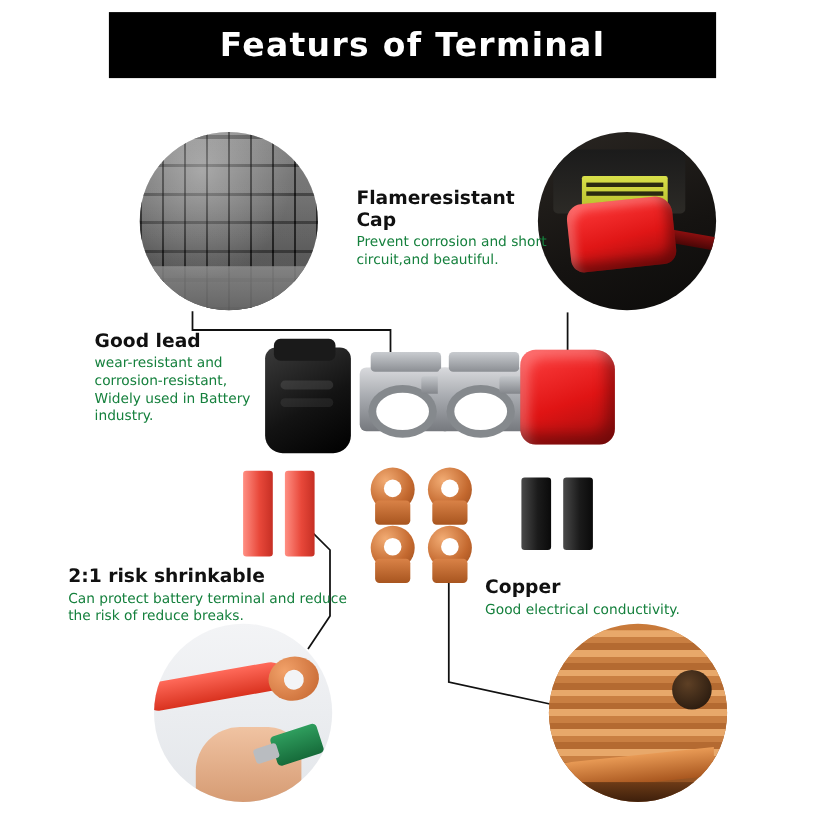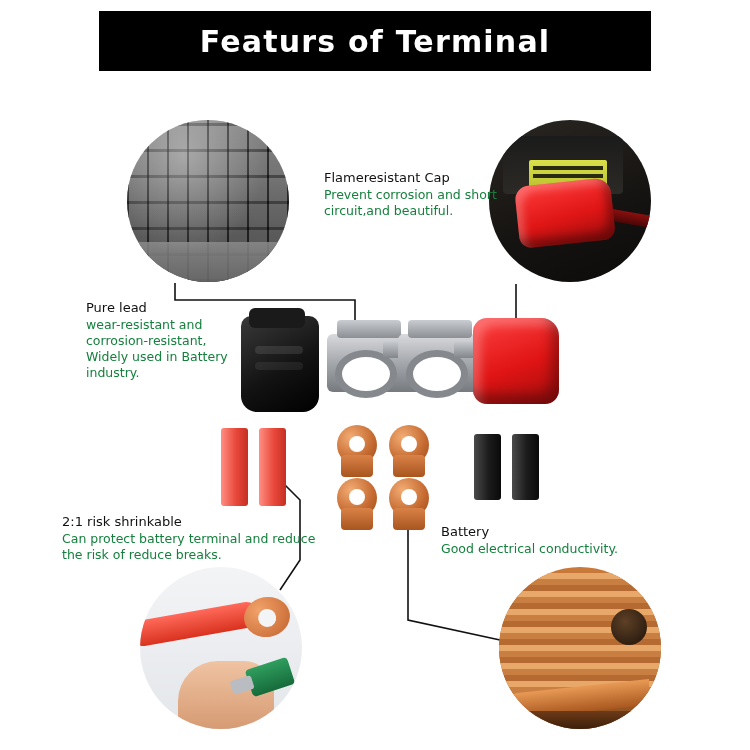--- a/index.html
+++ b/index.html
@@ -234,22 +234,22 @@
     background: linear-gradient(180deg,#d98247,#a8551f);
   }
   .lug-1 { left: 337px; top: 425px; }
   .lug-2 { left: 389px; top: 425px; }
   .lug-3 { left: 337px; top: 478px; }
   .lug-4 { left: 389px; top: 478px; }
 
   
   .label { position: absolute; }
   .label .hd {
-    font-size: 13px;
-    font-weight: normal;
+    font-size: 17px;
+    font-weight: bold;
     color: #111111;
     margin: 0 0 2px 0;
     font-family: "DejaVu Sans", sans-serif;
   }
   .label .bd {
     font-size: 12.5px;
     color: #15803d;
     line-height: 16px;
     margin: 0;
     font-family: "DejaVu Sans", sans-serif;
@@ -333,27 +333,27 @@
   <div class="lug lug-2"></div>
   <div class="lug lug-3"></div>
   <div class="lug lug-4"></div>
 
   <div class="label lab-flame">
     <p class="hd">Flameresistant Cap</p>
     <p class="bd">Prevent corrosion and short circuit,and beautiful.</p>
   </div>
 
   <div class="label lab-lead">
-    <p class="hd">Pure lead</p>
+    <p class="hd">Good lead</p>
     <p class="bd">wear-resistant and corrosion-resistant, Widely used in Battery industry.</p>
   </div>
 
   <div class="label lab-shrink">
     <p class="hd">2:1 risk shrinkable</p>
     <p class="bd">Can protect battery terminal and reduce the risk of reduce breaks.</p>
   </div>
 
   <div class="label lab-copper">
-    <p class="hd">Battery</p>
+    <p class="hd">Copper</p>
     <p class="bd">Good electrical conductivity.</p>
   </div>
 
 </div>
 
 </body></html>

